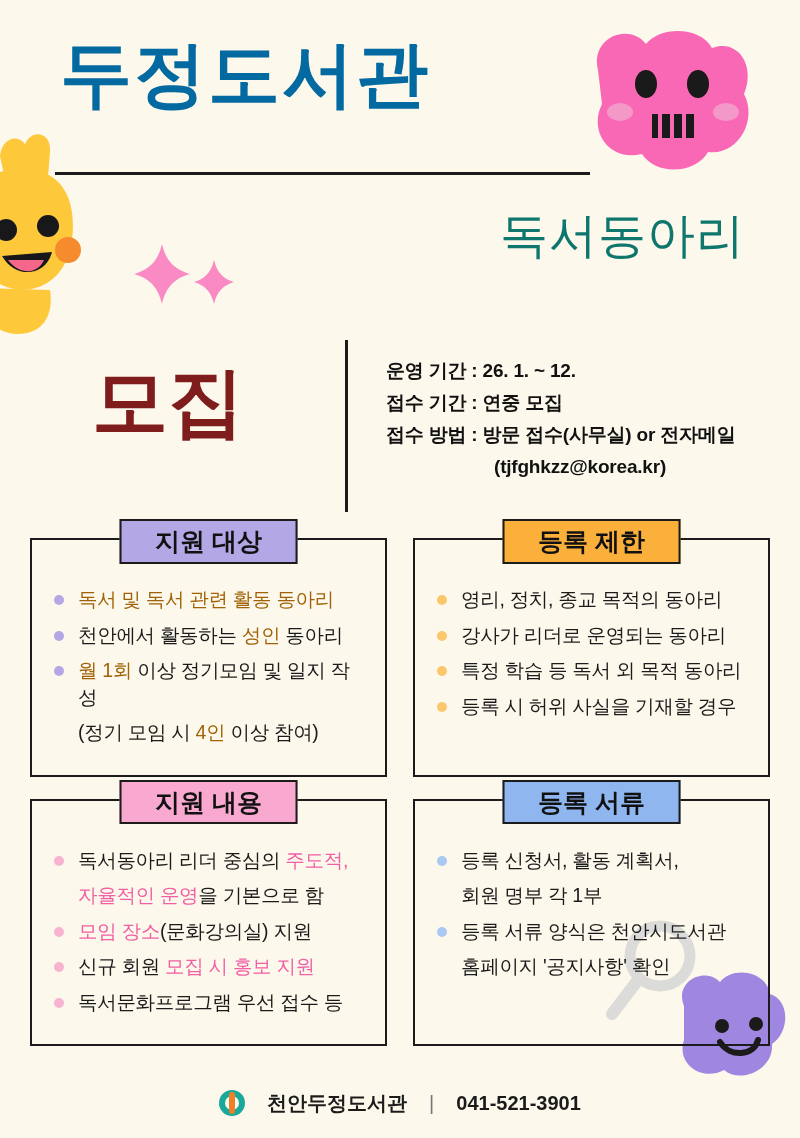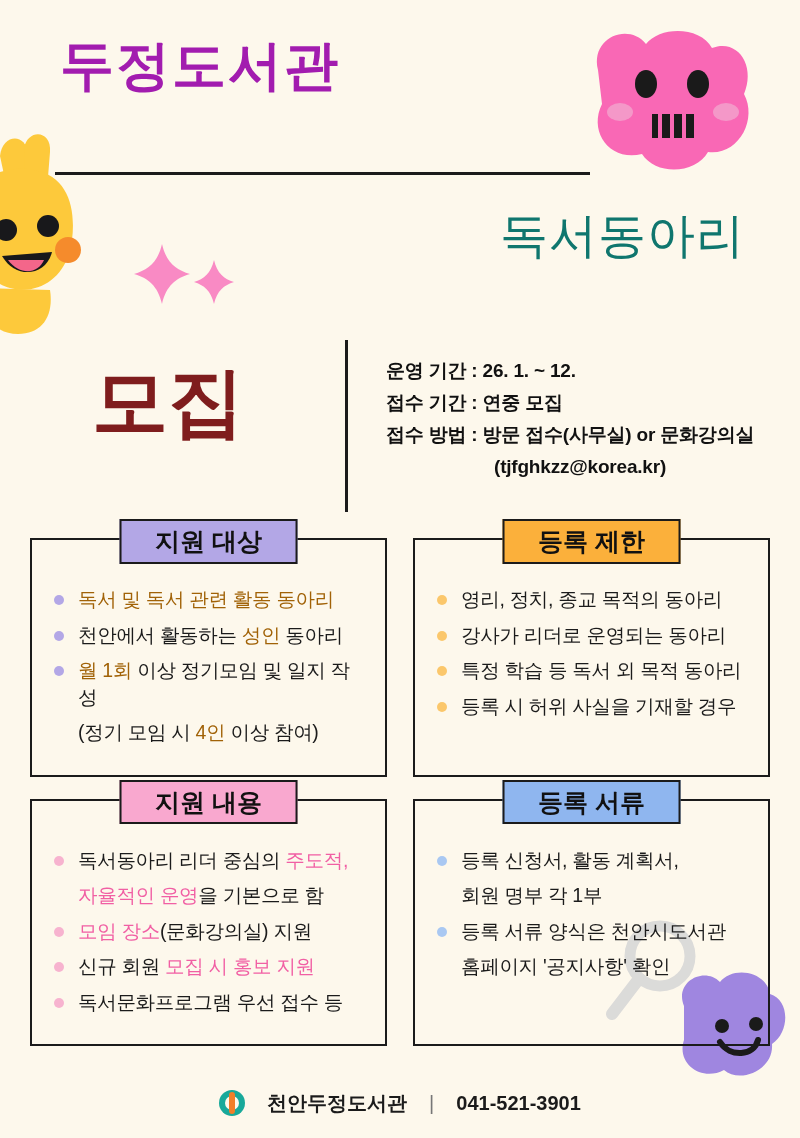--- a/index.html
+++ b/index.html
@@ -58,24 +58,24 @@
 
   
   .header {
     position: relative;
     height: 520px;
   }
   .title-main {
     position: absolute;
     left: 60px;
     top: 38px;
-    font-size: 54px;
+    font-size: 72px;
     font-weight: bold;
     letter-spacing: 2px;
-    color: #a21caf;
+    color: #0369a1;
     line-height: 1;
     font-family: "Liberation Sans", sans-serif;
   }
   .rule-top {
     position: absolute;
     left: 55px;
     top: 172px;
     width: 535px;
     height: 3px;
     background: #1b1b1b;
@@ -296,21 +296,21 @@
       <path d="M30 4 C34 22, 44 30, 58 34 C44 38, 34 46, 30 64 C26 46, 16 38, 2 34 C16 30, 26 22, 30 4 Z" fill="#f98ac4"></path>
       <path d="M82 20 C85 33, 92 39, 102 42 C92 45, 85 51, 82 64 C79 51, 72 45, 62 42 C72 39, 79 33, 82 20 Z" fill="#f98ac4"></path>
     </svg>
 
     <div class="title-recruit">모집</div>
     <div class="vrule"></div>
 
     <div class="info-block">
       <div>운영 기간 : 26. 1. ~ 12.</div>
       <div>접수 기간 : 연중 모집</div>
-      <div>접수 방법 : 방문 접수(사무실) or 문화강의실</div>
+      <div>접수 방법 : 방문 접수(사무실) or 전자메일</div>
       <div class="indent">(tjfghkzz@korea.kr)</div>
     </div>
   </div>
 
   <div class="body-area">
     <div class="grid">
 
       <div class="card">
         <div class="card-title t-purple">지원 대상</div>
         <ul class="items b-purple">

